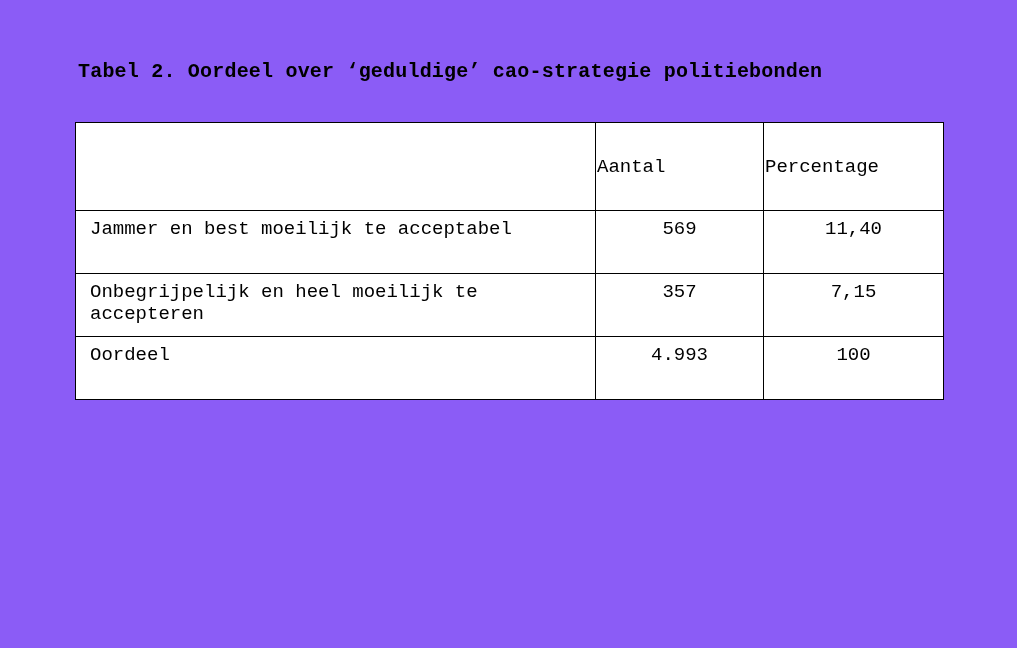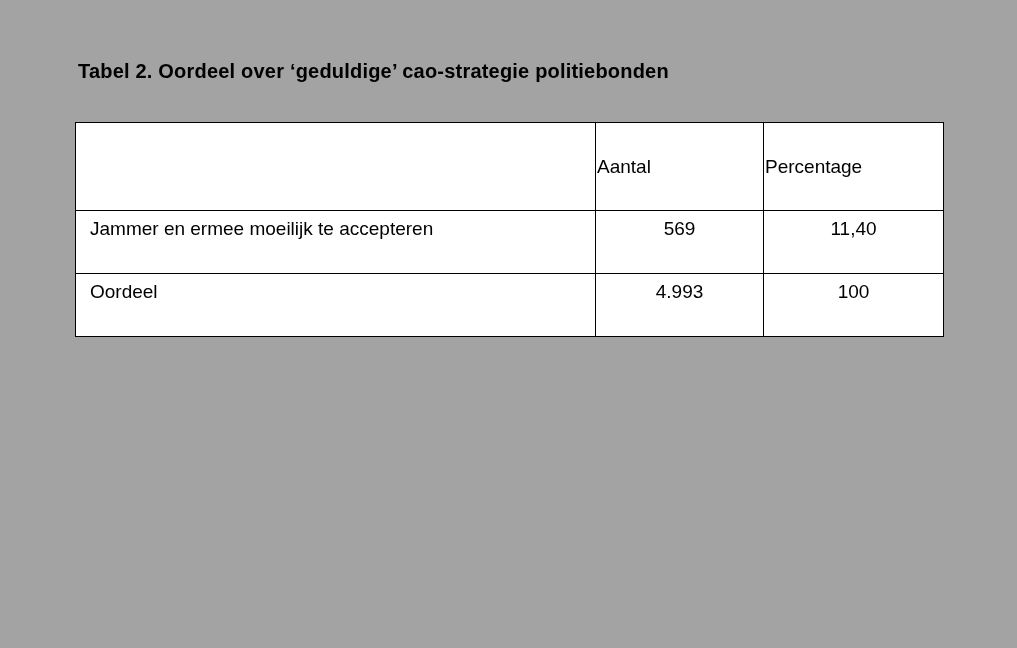--- a/index.html
+++ b/index.html
@@ -4,22 +4,22 @@
 <style>
   html, body {
     margin: 0;
     padding: 0;
     background: #ffffff;
   }
   .page {
     position: relative;
     width: 1017px;
     height: 648px;
-    background: #a3a3a3;
-    font-family: Liberation Sans, sans-serif;
+    background: #8b5cf6;
+    font-family: Liberation Mono, monospace;
     color: #000000;
     overflow: hidden;
   }
   .doc-title {
     position: absolute;
     left: 78px;
     top: 60px;
     margin: 0;
     font-size: 20px;
     font-weight: bold;
@@ -84,23 +84,28 @@
     </colgroup>
     <thead>
       <tr class="header-row">
         <th class="cell-label"></th>
         <th>Aantal</th>
         <th>Percentage</th>
       </tr>
     </thead>
     <tbody>
       <tr class="data-row">
-        <td class="cell-label">Jammer en ermee moeilijk te accepteren</td>
+        <td class="cell-label">Jammer en best moeilijk te acceptabel</td>
         <td class="cell-num">569</td>
         <td class="cell-num">11,40</td>
+      </tr>
+      <tr class="data-row">
+        <td class="cell-label">Onbegrijpelijk en heel moeilijk te accepteren</td>
+        <td class="cell-num">357</td>
+        <td class="cell-num">7,15</td>
       </tr>
       <tr class="data-row">
         <td class="cell-label">Oordeel</td>
         <td class="cell-num">4.993</td>
         <td class="cell-num">100</td>
       </tr>
     </tbody>
   </table>
 
 </div>

